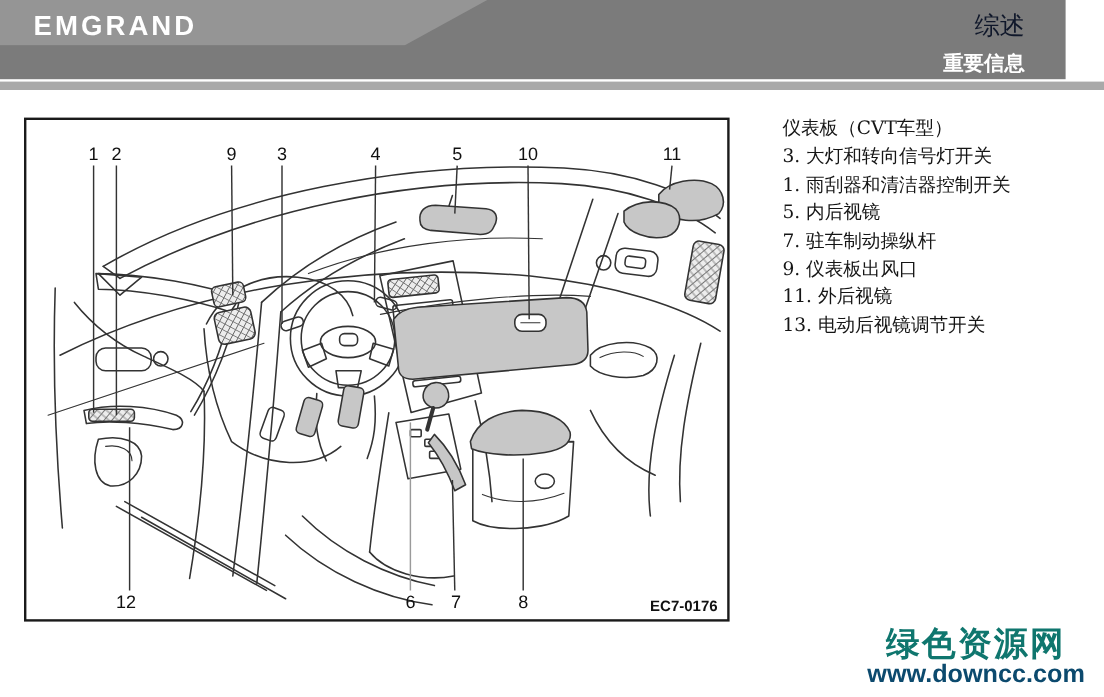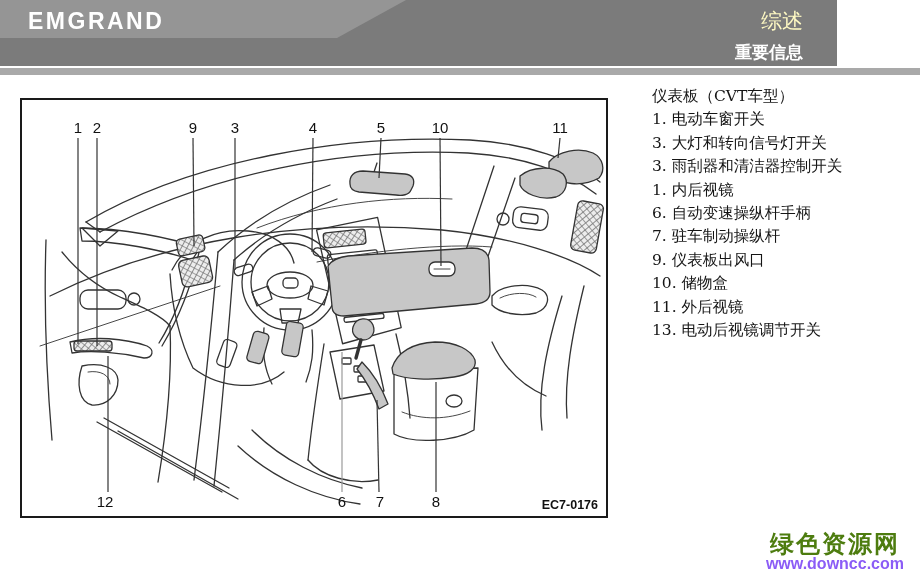--- a/index.html
+++ b/index.html
@@ -1,54 +1,54 @@
 <!DOCTYPE html>
 <html><head>
 <meta charset="utf-8">
 <style>
   html,body{margin:0;padding:0;}
   body{
     width:920px;height:581px;position:relative;overflow:hidden;
     background:#ffffff;font-family:"Liberation Sans",sans-serif;
   }
   
-  .header{position:absolute;left:0;top:0;width:824px;height:66px;background:#7b7b7b;padding-left:13px;}
+  .header{position:absolute;left:0;top:0;width:888px;height:66px;background:#7b7b7b;}
   .header-panel{
     position:absolute;left:0;top:0;width:406px;height:38px;background:#959595;
     clip-path:polygon(0 0,100% 0,83% 100%,0 100%);
   }
   .brand{
     position:absolute;left:28px;top:8px;color:#ffffff;font-size:23px;font-weight:bold;
     letter-spacing:2.5px;font-family:"Liberation Sans",sans-serif;
   }
   .section-title{
-    position:absolute;right:34px;top:7px;color:#fef9c3;font-size:21px;
+    position:absolute;right:34px;top:7px;color:#0f172a;font-size:21px;
     font-family:"DejaVu Serif","Liberation Serif",serif;
     text-align:right;
   }
   .subsection-title{
     position:absolute;right:34px;top:41px;color:#ffffff;font-size:17px;font-weight:bold;
   }
   .header-band{position:absolute;left:0;top:68px;width:920px;height:7px;background:#a9a9a9;}
   
   .figure-box{
     position:absolute;left:20px;top:98px;width:584px;height:416px;
     border:2px solid #1a1a1a;background:#ffffff;
   }
   .figure-box svg{display:block;}
   
   .legend{
-    position:absolute;left:652px;top:85px;width:260px;color:#151515;
+    position:absolute;left:652px;top:96px;width:260px;color:#151515;
     font-family:"DejaVu Serif","Liberation Serif",serif;font-size:15.5px;
   }
   .legend div{line-height:23.4px;white-space:nowrap;}
   
   .watermark{position:absolute;right:16px;bottom:8px;text-align:center;line-height:1.05;}
-  .watermark .wm-name{font-size:24px;font-weight:bold;letter-spacing:2px;color:#4d7c0f;}
-  .watermark .wm-url{font-size:16px;font-weight:bold;color:#8b5cf6;}
+  .watermark .wm-name{font-size:28px;font-weight:bold;letter-spacing:2px;color:#0f766e;}
+  .watermark .wm-url{font-size:21px;font-weight:bold;color:#0c4a6e;}
 </style>
 </head>
 <body>
 
 <div class="header">
   <div class="header-panel"></div>
   <div class="brand">EMGRAND</div>
   <div class="section-title">综述</div>
   <div class="subsection-title">重要信息</div>
 </div>
@@ -244,28 +244,25 @@
     <text x="358" y="407">7</text>
     <text x="414" y="407">8</text>
   </g>
 
   <text x="576" y="409" text-anchor="end" font-family="Liberation Sans, sans-serif" font-size="12.5" font-weight="600" fill="#111">EC7-0176</text>
 </svg>
 </div>
 
 <div class="legend">
   <div>仪表板（CVT车型）</div>
-  <div>1. 电动车窗开关</div>
   <div>3. 大灯和转向信号灯开关</div>
-  <div>3. 雨刮器和清洁器控制开关</div>
-  <div>1. 内后视镜</div>
-  <div>6. 自动变速操纵杆手柄</div>
+  <div>1. 雨刮器和清洁器控制开关</div>
+  <div>5. 内后视镜</div>
   <div>7. 驻车制动操纵杆</div>
   <div>9. 仪表板出风口</div>
-  <div>10. 储物盒</div>
   <div>11. 外后视镜</div>
   <div>13. 电动后视镜调节开关</div>
 </div>
 
 <div class="watermark">
   <div class="wm-name">绿色资源网</div>
   <div class="wm-url">www.downcc.com</div>
 </div>
 
 </body></html>

